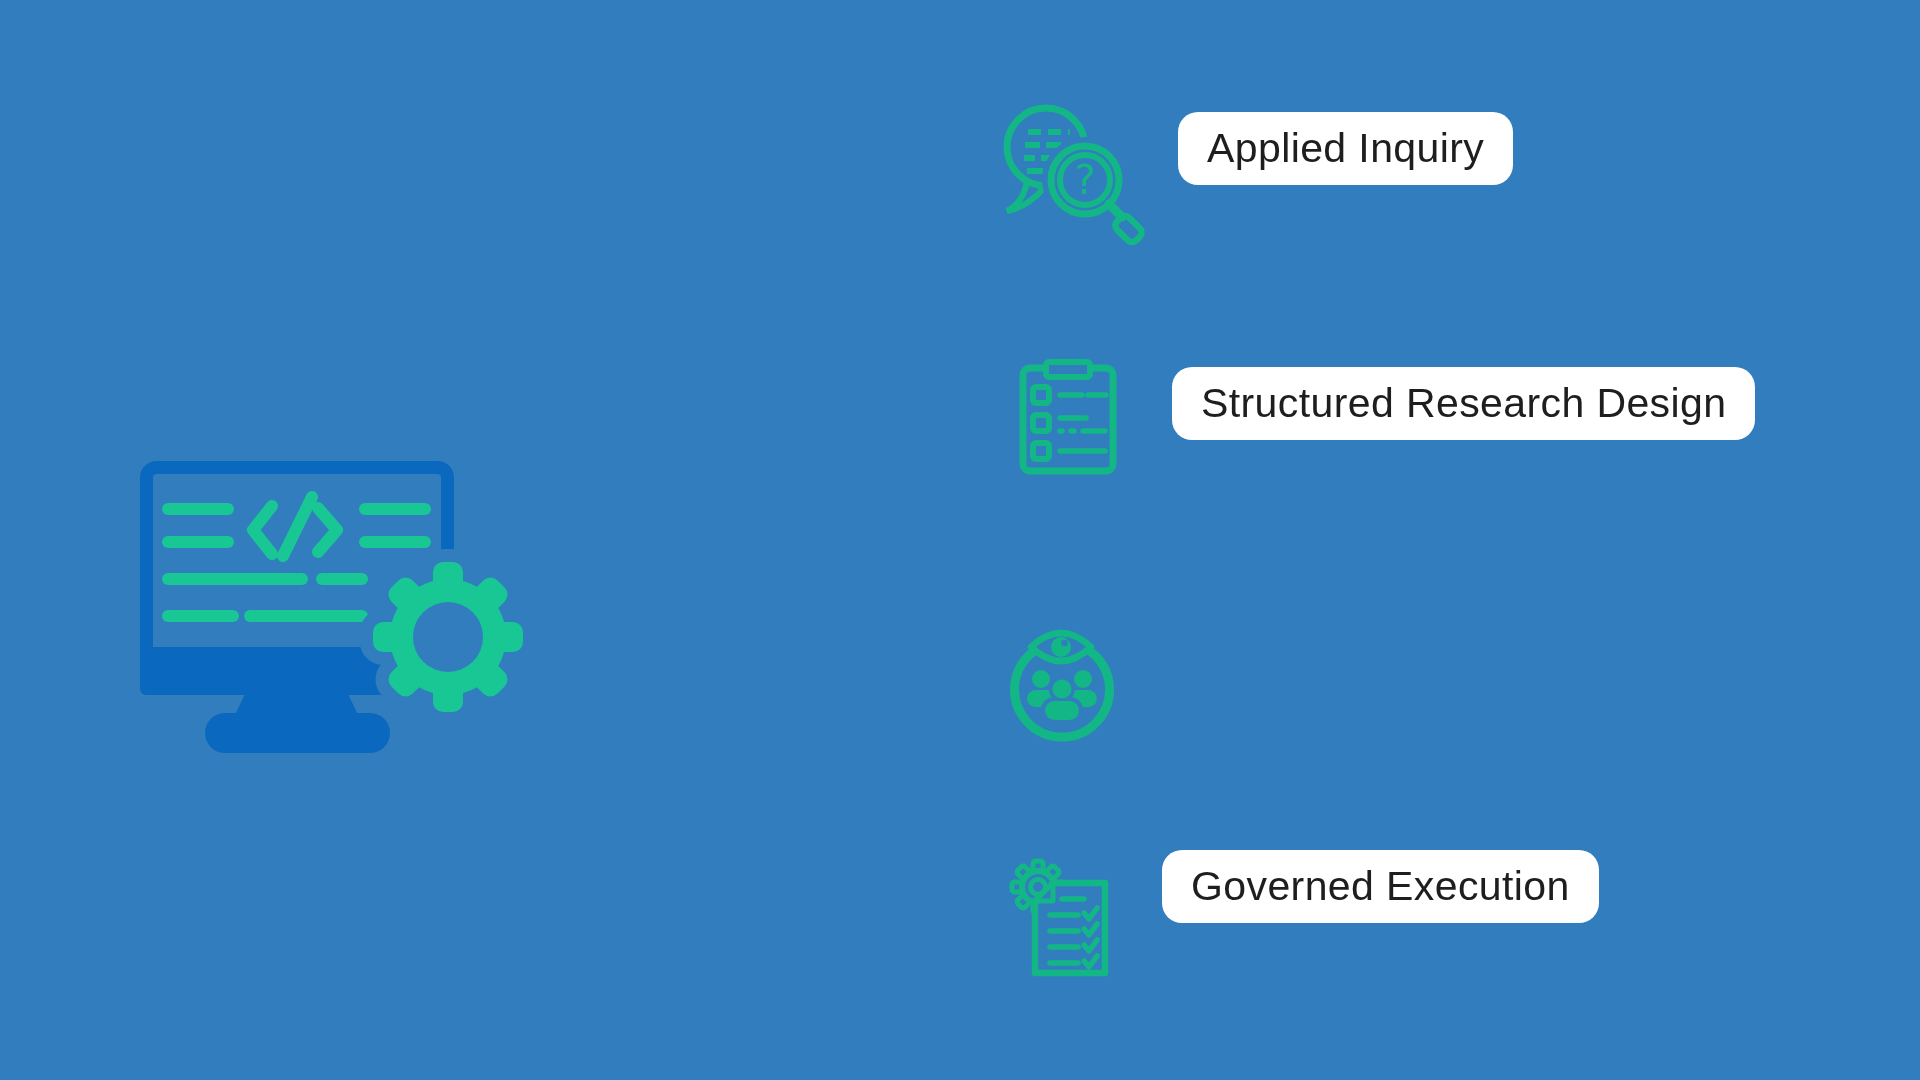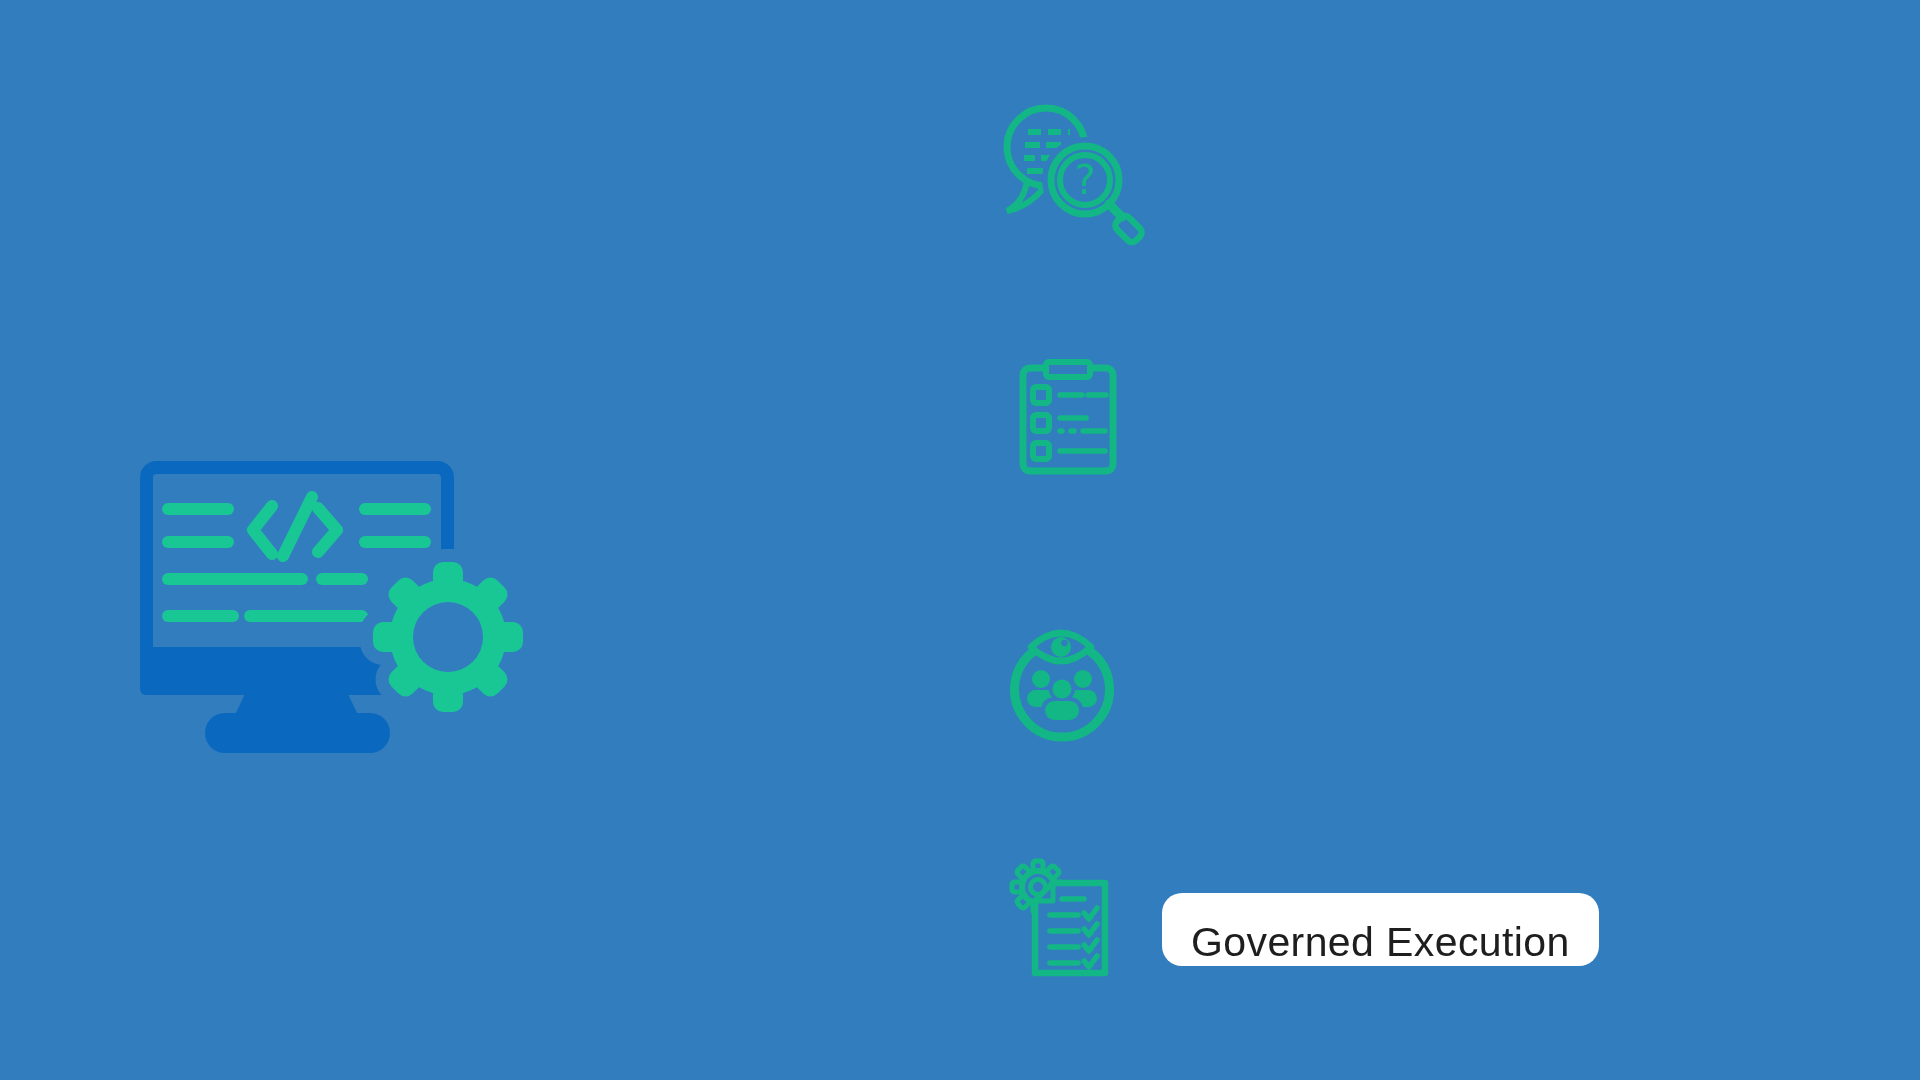--- a/index.html
+++ b/index.html
@@ -22,21 +22,21 @@
     align-items: center;
     padding: 0 29px;
     font-size: 41px;
     letter-spacing: 0.4px;
     color: #1E1E1E;
     white-space: nowrap;
   }
   .pill-1 { left: 1178px; top: 112px; }
   .pill-2 { left: 1172px; top: 367px; }
   .pill-3 { left: 1163px; top: 649px; }
-  .pill-4 { left: 1162px; top: 893px; align-items: flex-end; }
+  .pill-4 { left: 1162px; top: 850px; }
   .icon-1 { left: 998px;  top: 95px;  }
   .icon-2 { left: 1016px; top: 356px; }
   .icon-3 { left: 1004px; top: 627px; }
   .icon-4 { left: 1000px; top: 853px; }
   svg { display: block; }
 </style>
 </head>
 <body>
 
 <div class="canvas">
@@ -102,20 +102,23 @@
         <path d="M29,76 H57" stroke-dasharray="16 5"></path>
       </g>
       <circle cx="87" cy="85" r="43" fill="#317DBE" stroke="none"></circle>
       <circle cx="87" cy="85" r="34" stroke-width="7"></circle>
       <circle cx="87" cy="85" r="25" stroke-width="6"></circle>
       <text x="87" y="99" text-anchor="middle" font-size="40" fill="#13B785" stroke="none" font-family="DejaVu Sans, sans-serif">?</text>
       <line x1="111" y1="109" x2="124" y2="122" stroke-width="9" stroke-linecap="round"></line>
       <rect x="117" y="125.5" width="27" height="17" rx="6" transform="rotate(45 130.5 134)" stroke-width="6.5"></rect>
     </g>
   </svg>
+  <div class="pill pill-1">
+    <span>Applied Inquiry</span>
+  </div>
 
   <svg class="abs icon-2" width="104" height="122" viewBox="0 0 104 122">
     <g stroke="#13B785" fill="none" stroke-linecap="round">
       <rect x="7" y="12" width="90" height="103" rx="7" stroke-width="7"></rect>
       <rect x="30" y="6" width="44" height="15" rx="3" stroke-width="6" fill="#317DBE"></rect>
       <g stroke-width="6">
         <rect x="17" y="31" width="16" height="16" rx="3"></rect>
         <rect x="17" y="59" width="16" height="16" rx="3"></rect>
         <rect x="17" y="87" width="16" height="16" rx="3"></rect>
       </g>
@@ -123,20 +126,23 @@
         <path d="M44,39 H66"></path>
           <path d="M72,39 H90"></path>
         <path d="M44,62 H70"></path>
         <path d="M44,75 H46"></path>
           <path d="M55,75 H58"></path>
           <path d="M67,75 H89"></path>
         <path d="M44,95 H89"></path>
       </g>
     </g>
   </svg>
+  <div class="pill pill-2">
+    <span>Structured Research Design</span>
+  </div>
 
   <svg class="abs icon-3" width="116" height="116" viewBox="0 0 116 116">
     <path d="M28.8,25.1 A47.5,47.5 0 1 0 87.2,25.1" fill="none" stroke="#13B785" stroke-width="9" stroke-linecap="round"></path>
     <path d="M27,20 Q57,-8 87,20 Q57,48 27,20 Z" fill="#317DBE" stroke="#13B785" stroke-width="6.5" stroke-linejoin="round"></path>
     <circle cx="57" cy="20" r="10" fill="#13B785"></circle>
     <circle cx="60.5" cy="16" r="3.3" fill="#317DBE"></circle>
     <g fill="#13B785">
       <circle cx="37" cy="52" r="9"></circle>
       <rect x="23" y="63" width="28" height="17" rx="8.5"></rect>
       <circle cx="79" cy="52" r="9"></circle>

